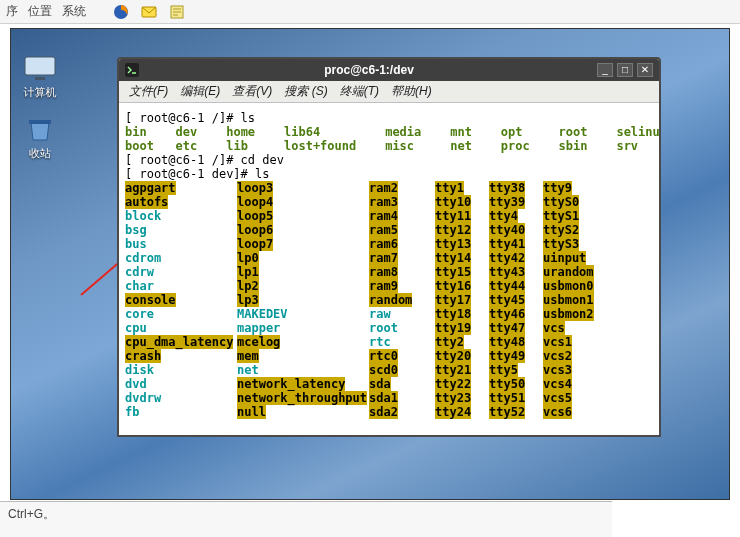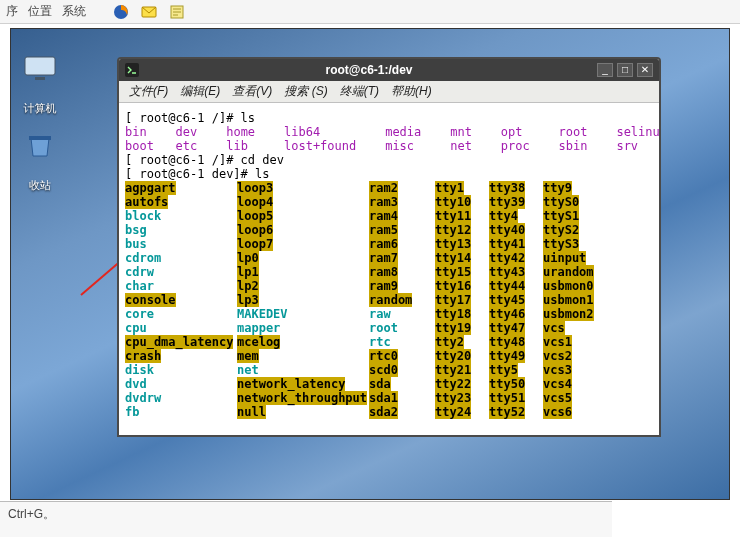--- a/index.html
+++ b/index.html
@@ -16,21 +16,21 @@
   .topbar .app-icon { width: 18px; height: 18px; display: flex; align-items: center; justify-content: center; }
   .app-icon svg { width: 18px; height: 18px; }
 
   .desktop {
     position: relative; width: 720px; height: 472px; margin: 4px 10px 0 10px;
     border: 1px solid #333;
     background: linear-gradient(155deg,#365f8f 0%,#6e97c5 30%,#7ca7d6 45%,#4b7cb4 60%,#7da4cf 75%,#3c6da4 100%);
     overflow: hidden;
   }
   .icon-col { position: absolute; top: 24px; left: 0; width: 58px; display: flex; flex-direction: column; gap: 14px; align-items: center; }
-  .desk-icon { width: 56px; display: flex; flex-direction: column; align-items: center; color: #fff; text-shadow: 0 1px 2px #000; gap: 16px; }
+  .desk-icon { width: 56px; display: flex; flex-direction: column; align-items: center; color: #fff; text-shadow: 0 1px 2px #000; }
   .desk-icon .pic { width: 38px; height: 30px; display: block; }
   .desk-icon .lbl { font-size: 11px; text-align: center; margin-top: 2px; }
 
   .annotation {
     position: absolute; left: 14px; top: 266px; width: 104px;
     color: #e3261f; font-size: 12px; pointer-events: none;
   }
   .annotation svg { position: absolute; left: 50px; top: -46px; }
 
   .term-window {
@@ -49,21 +49,21 @@
     height: 22px; background: #ecece9; border-bottom: 1px solid #c0c0c0;
     display: flex; align-items: center; gap: 12px; padding: 0 10px; font-size: 12px; color: #222; font-style: italic;
   }
   .menubar span { cursor: pointer; }
 
   .term-body {
     flex: 1; background: #fff; font-family: "DejaVu Sans Mono","Courier New",monospace;
     font-size: 12px; line-height: 14px; padding: 8px 6px; overflow: hidden;
     white-space: pre; color: #000;
   }
-  .dir-blue { color: #a21caf; font-weight: normal; }
+  .dir-blue { color: #4d7c0f; font-weight: bold; }
   .dir-cyan { color: #06989a; font-weight: bold; }
   .dir-hl   { color: #000; background: #c9a800; font-weight: bold; }
   .row { display: flex; }
   .col0 { width: 112px; }
   .col1 { width: 132px; }
   .col2 { width: 66px; }
   .col3 { width: 54px; }
   .col4 { width: 54px; }
   .col5 { flex: 1; }
 
@@ -128,21 +128,21 @@
   </div>
 
   <div class="term-window">
     <div class="titlebar">
       <span class="appicon">
         <svg viewBox="0 0 14 14">
             <rect width="14" height="14" rx="2" fill="#222"></rect>
             <path d="M3 4l3 3-3 3M7 10h4" stroke="#9f9" stroke-width="1.4" fill="none"></path>
           </svg>
       </span>
-      <span class="title">root@c6-1:/dev</span>
+      <span class="title">proc@c6-1:/dev</span>
       <span class="winbtn">_</span>
       <span class="winbtn">□</span>
       <span class="winbtn">✕</span>
     </div>
     <div class="menubar">
       <span>文件(F)</span>
       <span>编辑(E)</span>
       <span>查看(V)</span>
       <span>搜索 (S)</span>
       <span>终端(T)</span>

